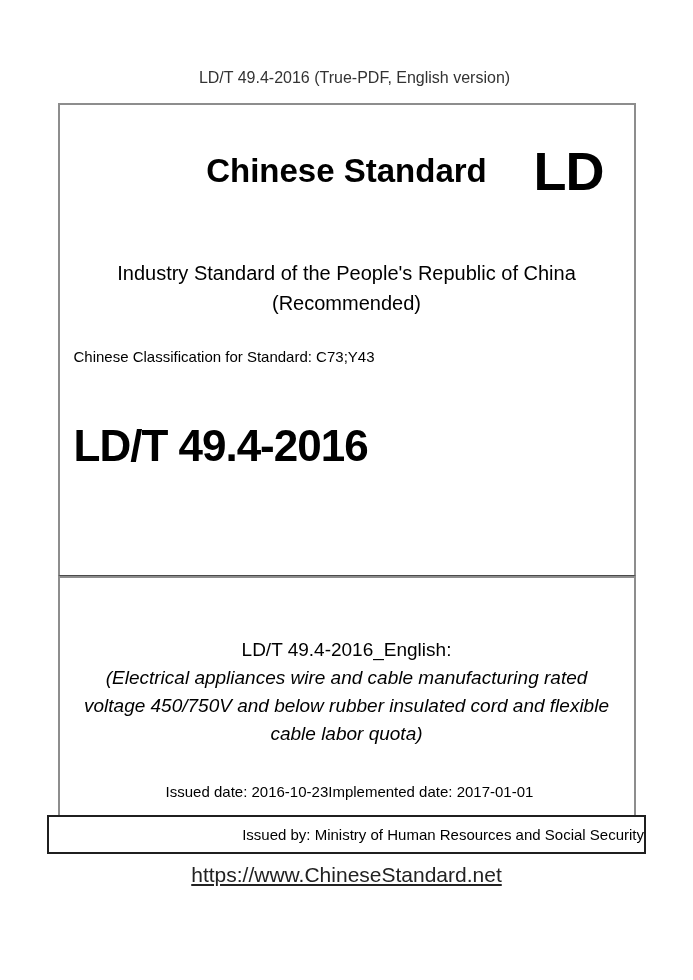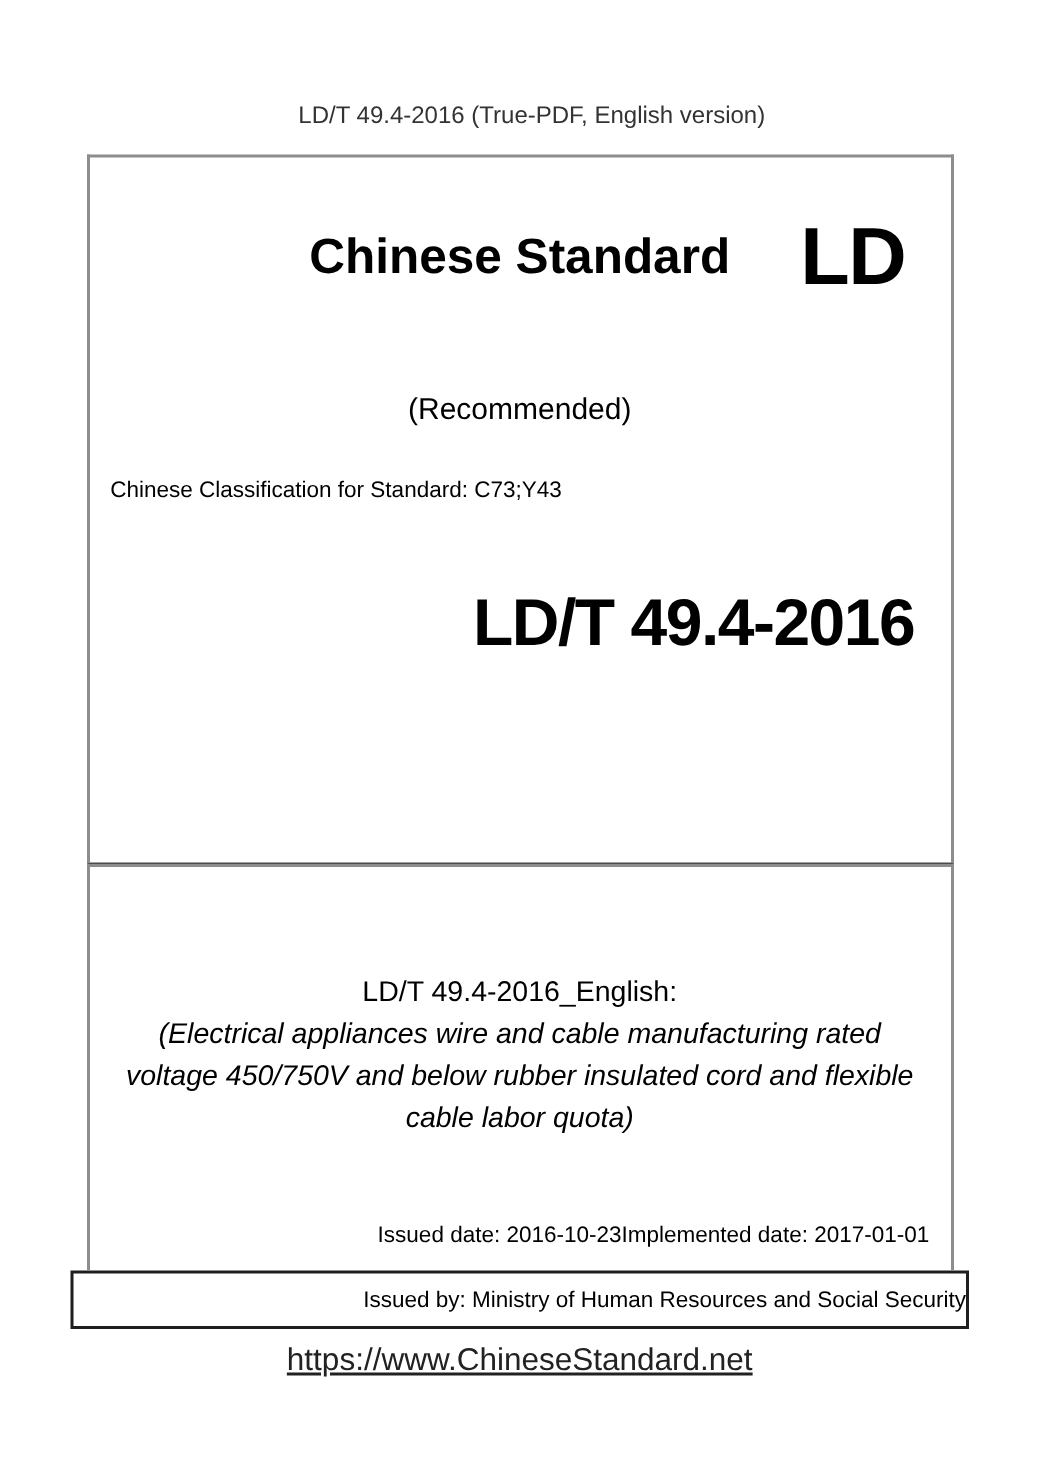--- a/index.html
+++ b/index.html
@@ -51,51 +51,51 @@
     top: -6px;
     font-size: 54px;
     font-weight: bold;
     line-height: 54px;
     letter-spacing: -1px;
   }
   .subtitle { margin-top: 66px; text-align: center; font-size: 20px; line-height: 30px; }
   .classification { margin-top: 30px; font-size: 15px; line-height: 18px; }
   .std-number {
     margin-top: 58px;
-    text-align: right;
+    text-align: left;
     padding-right: 10px;
     font-size: 44px;
     line-height: 44px;
     font-weight: bold;
     letter-spacing: -1px;
   }
 
   .box-mid {
-    height: 271px;
+    height: 239px;
     border: 2px solid var(--border-gray);
     border-bottom: none;
     position: relative;
-    padding: 12px 14px;
+    padding: 0 14px;
   }
   .eng-title { margin-top: 58px; text-align: center; font-size: 19px; line-height: 28px; }
   .eng-desc {
     text-align: center;
     font-size: 19px;
     line-height: 28px;
     max-width: 542px;
     margin: 0 auto;
     font-style: italic;
   }
   .dates-row {
     position: absolute;
     left: 20px;
     right: 14px;
     bottom: 14px;
     display: flex;
-    justify-content: flex-end;
+    justify-content: center;
     font-size: 15px;
     line-height: 18px;
   }
 
   .box-issuer {
     width: 599px;
     margin: 0 auto;
     height: 39px;
     border: 2px solid var(--border-dark);
     display: flex;
@@ -118,20 +118,21 @@
 <div class="page">
 
   <div class="doc-header">LD/T 49.4-2016 (True-PDF, English version)</div>
 
   <section class="box box-top">
     <div class="brand-row">
       <div class="brand-title">Chinese Standard</div>
       <div class="brand-logo">LD</div>
     </div>
     <div class="subtitle">
+      <div>Industry Standard of the People's Republic of China</div>
       <div>(Recommended)</div>
     </div>
     <div class="classification">Chinese Classification for Standard: C73;Y43</div>
     <div class="std-number">LD/T 49.4-2016</div>
   </section>
 
   <section class="box box-mid">
     <div class="eng-title">LD/T 49.4-2016_English:</div>
     <div class="eng-desc">(Electrical appliances wire and cable manufacturing rated voltage 450/750V and below rubber insulated cord and flexible cable labor quota)</div>
     <div class="dates-row">

